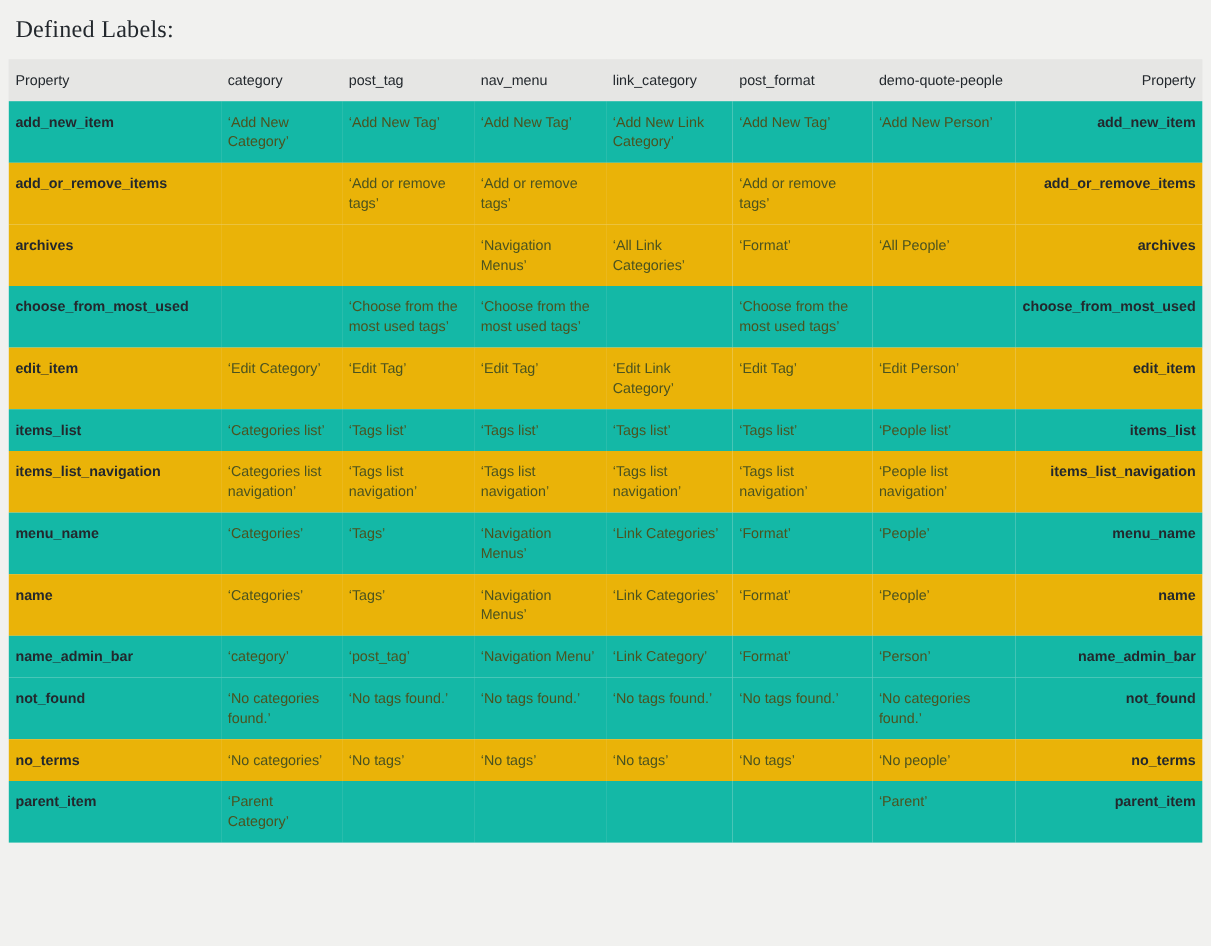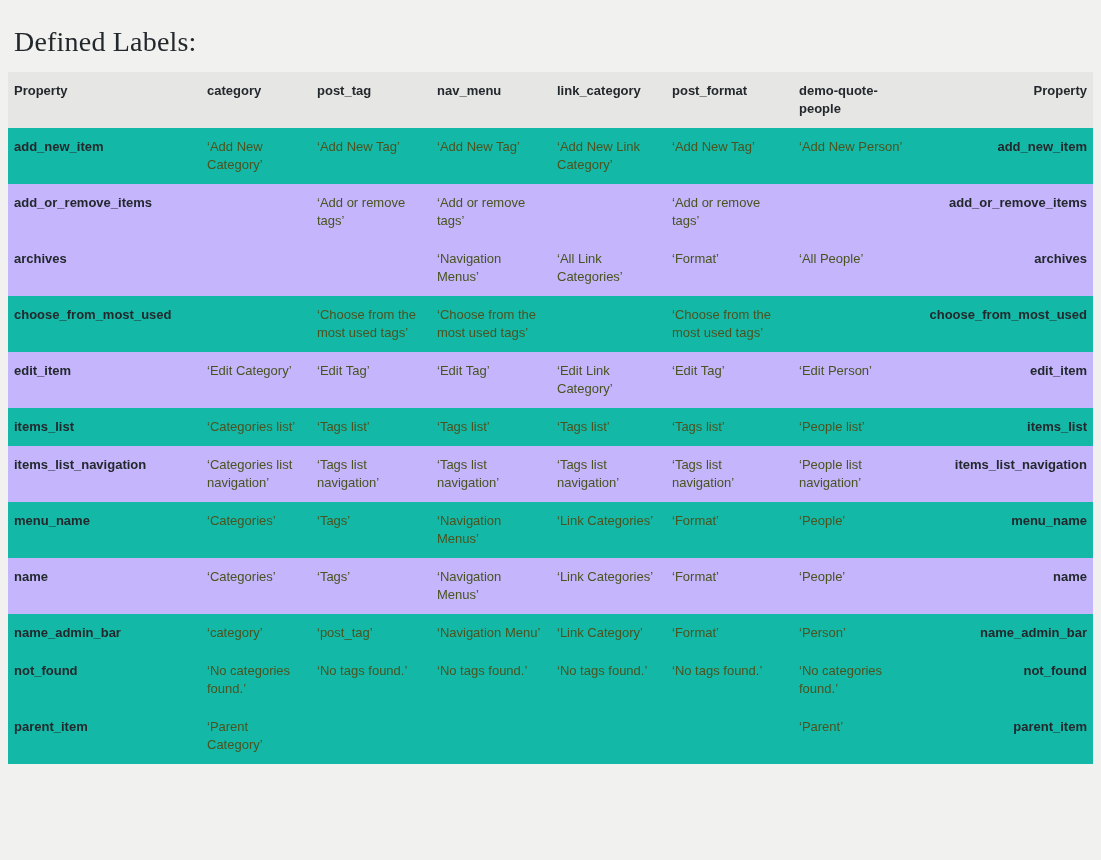--- a/index.html
+++ b/index.html
@@ -9,25 +9,25 @@
     background: #f1f1ef;
   }
   body {
     width: 1101px;
     height: 860px;
     overflow: hidden;
     font-family: "Liberation Sans", sans-serif;
   }
   #page-title {
     font-family: "Liberation Serif", serif;
-    font-size: 28px;
+    font-size: 22px;
     font-weight: normal;
     color: #23282d;
     margin: 0;
-    padding: 26px 0 0 14px;
+    padding: 14px 0 0 14px;
     letter-spacing: 0.2px;
   }
   .table-wrap {
     margin: 14px 8px 0 8px;
   }
   table.labels {
     width: 1085px;
     border-collapse: collapse;
     table-layout: fixed;
     font-size: 13px;
@@ -35,30 +35,30 @@
   table.labels th,
   table.labels td {
     vertical-align: top;
     padding: 10px 6px 10px 6px;
     line-height: 18px;
     text-align: left;
   }
   thead th, tfoot th {
     background: #e6e6e4;
     color: #23282d;
-    font-weight: bold;
+    font-weight: normal;
     font-size: 13px;
     padding-bottom: 24px;
   }
   thead tr, tfoot tr { background: #e6e6e4; }
   thead th.prop-left, tfoot th.prop-left { text-align: left; }
   thead th.prop-right, tfoot th.prop-right { text-align: right; }
 
   tbody tr.odd  { background: #14b8a6; }
-  tbody tr.even { background: #c4b5fd; }
+  tbody tr.even { background: #eab308; }
 
   td.prop-name {
     color: #23282d;
     font-weight: bold;
   }
   td.prop-name.right {
     text-align: right;
   }
   td.val {
     color: #4b5320;
@@ -206,20 +206,30 @@
         <tr class="odd">
           <td class="prop-name">not_found</td>
           <td class="val">‘No categories found.’</td>
           <td class="val">‘No tags found.’</td>
           <td class="val">‘No tags found.’</td>
           <td class="val">‘No tags found.’</td>
           <td class="val">‘No tags found.’</td>
           <td class="val">‘No categories found.’</td>
           <td class="prop-name right">not_found</td>
         </tr>
+        <tr class="even">
+          <td class="prop-name">no_terms</td>
+          <td class="val">‘No categories’</td>
+          <td class="val">‘No tags’</td>
+          <td class="val">‘No tags’</td>
+          <td class="val">‘No tags’</td>
+          <td class="val">‘No tags’</td>
+          <td class="val">‘No people’</td>
+          <td class="prop-name right">no_terms</td>
+        </tr>
         <tr class="odd">
           <td class="prop-name">parent_item</td>
           <td class="val">‘Parent Category’</td>
           <td class="val"></td>
           <td class="val"></td>
           <td class="val"></td>
           <td class="val"></td>
           <td class="val">‘Parent’</td>
           <td class="prop-name right">parent_item</td>
         </tr>

